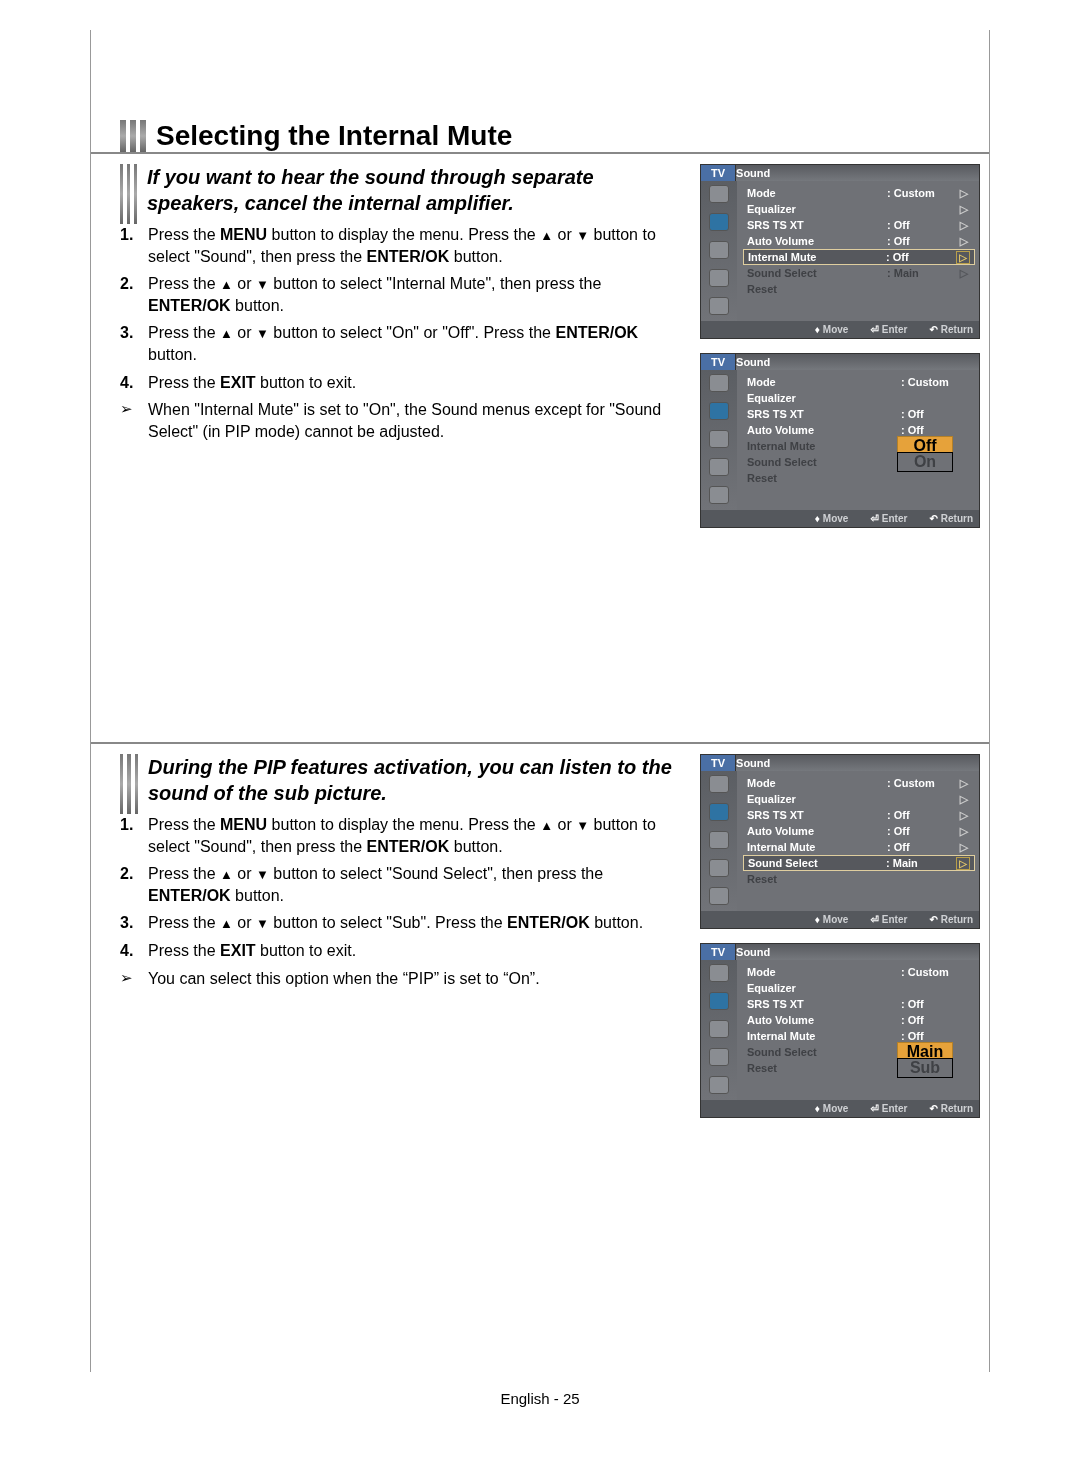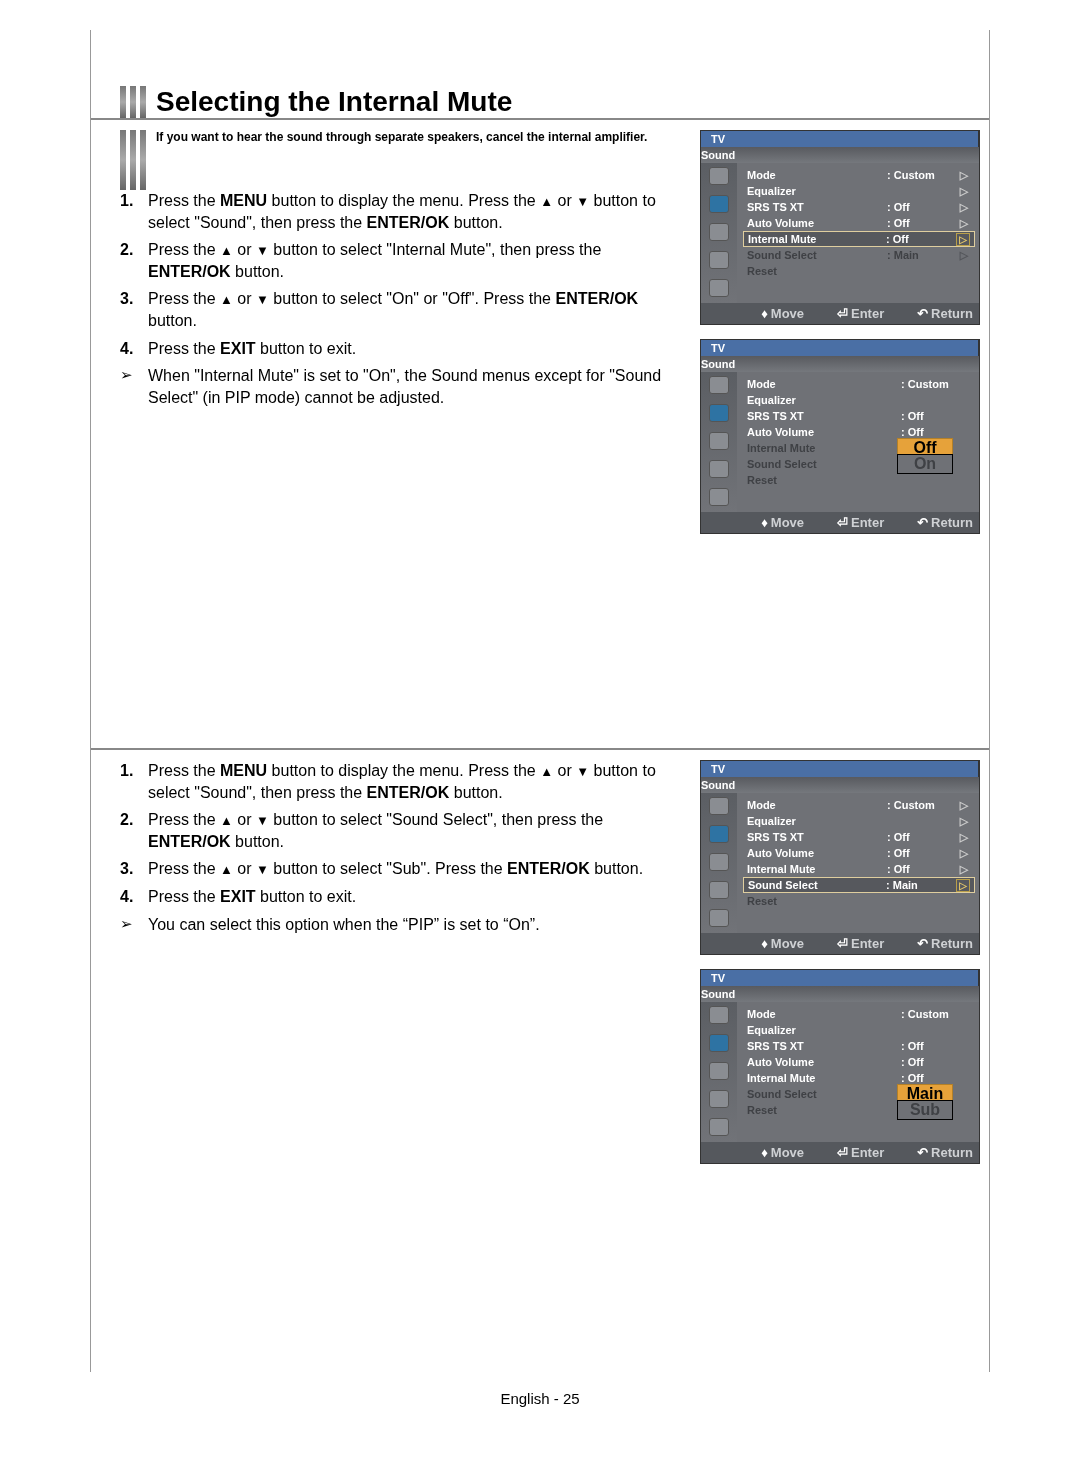--- a/index.html
+++ b/index.html
@@ -1,65 +1,65 @@
 <!DOCTYPE html>
 <html><head>
 <meta charset="utf-8">
 <style>
   * { margin:0; padding:0; box-sizing:border-box; }
   body { background:#fff; font-family:Arial, Helvetica, sans-serif; width:1080px; height:1472px; position:relative; color:#000; }
-  .page { position:relative; width:1080px; height:1472px; padding:86px 90px 40px 90px; }
+  .page { position:relative; width:1080px; height:1472px; padding:120px 90px 40px 90px; }
   .side-line-l, .side-line-r { position:absolute; top:30px; bottom:100px; width:1px; background:#999; }
   .side-line-l { left:90px; }
   .side-line-r { right:90px; }
   .footer { position:absolute; left:0; right:0; bottom:65px; text-align:center; font-weight:normal; font-size:15px; }
 
   .section { margin-bottom:80px; }
   .section-header { display:flex; align-items:center; border-bottom:2px solid #888; margin-bottom:10px; padding-left:30px; }
   .stripes { width:26px; display:flex; gap:4px; margin-right:10px; align-self:stretch; }
   .stripe { flex:1; background:linear-gradient(#777,#aaa,#666); }
   .stripes-bottom { width:26px; display:flex; gap:4px; margin-right:10px; height:60px; }
   .stripes-bottom .stripe { flex:1; background:linear-gradient(#777,#aaa,#666); }
   .section-title { font-size:28px; font-weight:bold; }
   .section-body { display:flex; padding-left:30px; }
   .text-col { flex:1; padding-right:20px; padding-left:0; }
   .intro-row { display:flex; }
-  .intro { font-weight:bold; font-size:12px; line-height:1.3; padding-left:36px; margin-bottom:6px; }
+  .intro { font-weight:bold; font-size:20px; line-height:1.3; padding-left:36px; margin-bottom:6px;font-style:italic; }
   ol.steps { list-style:none; font-size:16px; line-height:1.35; }
   ol.steps li { display:flex; margin-bottom:6px; }
   ol.steps li .num { font-weight:bold; width:28px; flex-shrink:0; text-align:left; }
   ol.steps li .txt { flex:1; }
   .note-row { display:flex; font-size:16px; line-height:1.35; margin-top:2px; }
   .note-mark { width:28px; flex-shrink:0; font-size:15px; }
   .defs { margin:8px 0 8px 28px; font-size:16px; line-height:1.35; border-top:1px solid #000; border-bottom:1px solid #000; padding:4px 0; }
   .defs .diamond { font-size:11px; margin-right:4px; position:relative; top:-2px; }
   .arrow { font-size:13px; }
 
   .osd-col { width:290px; flex-shrink:0; }
   .osd { width:280px; background:#6f7176; border:1px solid #333; margin-bottom:14px; font-size:11px; color:#fff; font-weight:bold; }
-  .osd-top { display:flex;flex-direction:column; }
+  .osd-top { display:flex; }
   .osd-tv { background:#4a6fa5; padding:2px 10px; color:#fff; border-right:1px solid #333; }
   .osd-title { flex:1; background:linear-gradient(#585a5f,#75787d); padding:2px 0; }
   .osd-main { display:flex; height:140px; }
   .osd-icons { width:36px; background:linear-gradient(#5b5e63,#717378); display:flex; flex-direction:column; align-items:center; padding-top:4px; gap:10px; }
   .osd-icons .ico { width:20px; height:18px; background:#8a8d92; border-radius:3px; border:1px solid #555; }
   .osd-icons .ico.blue { background:#2e73a3; }
   .osd-list { flex:1; padding:4px 4px 0 6px; }
   .osd-row { display:flex; align-items:center; height:16px; padding:0 4px; position:relative; }
   .osd-row .lab { flex:1; white-space:nowrap; }
   .osd-row .val { width:70px; white-space:nowrap; text-align:left; }
   .osd-row .tri { width:14px; color:#ccc; text-align:center; }
   .osd-row.hl { border:1px solid #dfce9f; background:rgba(70,72,77,0.6); }
   .osd-row.hl .lab,.osd-row.hl .val{ color:#fff; }
   .osd-row.hl .tri{ color:#e4c76a; border:1px solid #b99f4a; font-size:10px; padding:0 1px; }
   .osd-row.dim { color:#3f4145; }
   .osd-row.dim .tri{ color:#53555a; }
   .osd-opt { position:absolute; right:22px; width:56px; text-align:center; border:1px solid #000; font-size:16px; background:#6f7176; }
   .osd-opt.sel { background:#e6a23a; color:#000; border:1px solid #b38028; text-decoration:underline; }
-  .osd-bottom { display:flex; background:#55585d; font-size:13px; padding:3px 6px; justify-content:flex-end; gap:33px; }
+  .osd-bottom { display:flex; background:#55585d; font-size:10px; padding:3px 6px; justify-content:flex-end; gap:22px; }
   .osd-bottom span { color:#cfd1d4; font-weight:bold; white-space:nowrap; }
   .osd-bottom .sym { color:#fff; margin-right:3px; }
 </style>
 </head>
 <body>
 
 <div class="page">
   <div class="side-line-l"></div>
   <div class="side-line-r"></div>
 
@@ -223,20 +223,28 @@
   <div class="section">
     <div class="section-header">
       <div class="stripes">
           <div class="stripe"></div>
           <div class="stripe"></div>
           <div class="stripe"></div>
         </div>
     </div>
     <div class="section-body">
       <div class="text-col">
+        <div class="intro-row">
+          <div class="stripes-bottom">
+              <div class="stripe"></div>
+              <div class="stripe"></div>
+              <div class="stripe"></div>
+            </div>
+          <div class="intro" style="padding-left:0;">During the PIP features activation, you can listen to the sound of the sub picture.</div>
+        </div>
         <ol class="steps">
           <li>
               <span class="num">1.</span>
               <span class="txt">Press the <b>MENU</b> button to display the menu. Press the <span class="arrow">▲</span> or <span class="arrow">▼</span> button to select "Sound", then press the <b>ENTER/OK</b> button.</span>
             </li>
           <li>
               <span class="num">2.</span>
               <span class="txt">Press the <span class="arrow">▲</span> or <span class="arrow">▼</span> button to select "Sound Select", then press the <b>ENTER/OK</b> button.</span>
             </li>
           <li>

